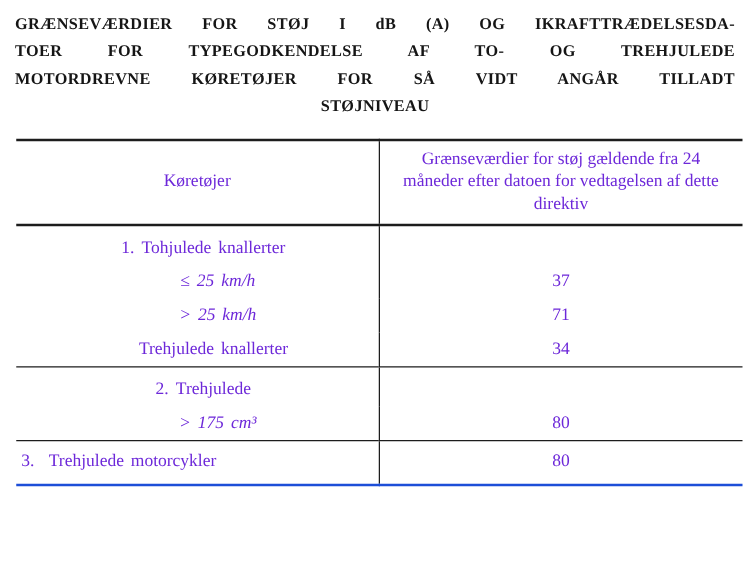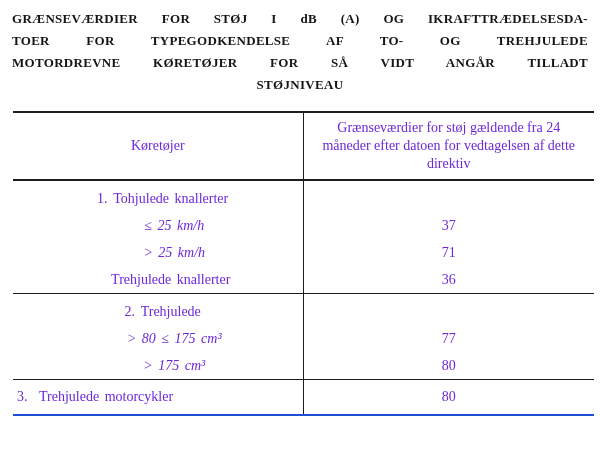--- a/index.html
+++ b/index.html
@@ -142,36 +142,30 @@
       <tr class="row sub">
         <td class="c1">
           <span class="row-num"></span><span class="row-label">&gt; 25 km/h</span>
         </td>
         <td class="c2">71</td>
       </tr>
       <tr class="row">
         <td class="c1">
           <span class="row-num"></span><span class="row-label">Trehjulede knallerter</span>
         </td>
-        <td class="c2">36</td>
+        <td class="c2">34</td>
       </tr>
     </tbody>
 
     <tbody class="sec">
       <tr class="row first">
         <td class="c1">
           <span class="row-num">2.</span><span class="row-label">Trehjulede</span>
         </td>
         <td class="c2"></td>
-      </tr>
-      <tr class="row sub">
-        <td class="c1">
-          <span class="row-num"></span><span class="row-label">&gt; 80 ≤ 175 cm³</span>
-        </td>
-        <td class="c2">77</td>
       </tr>
       <tr class="row sub">
         <td class="c1">
           <span class="row-num"></span><span class="row-label">&gt; 175 cm³</span>
         </td>
         <td class="c2">80</td>
       </tr>
     </tbody>
 
     <tbody class="sec">

